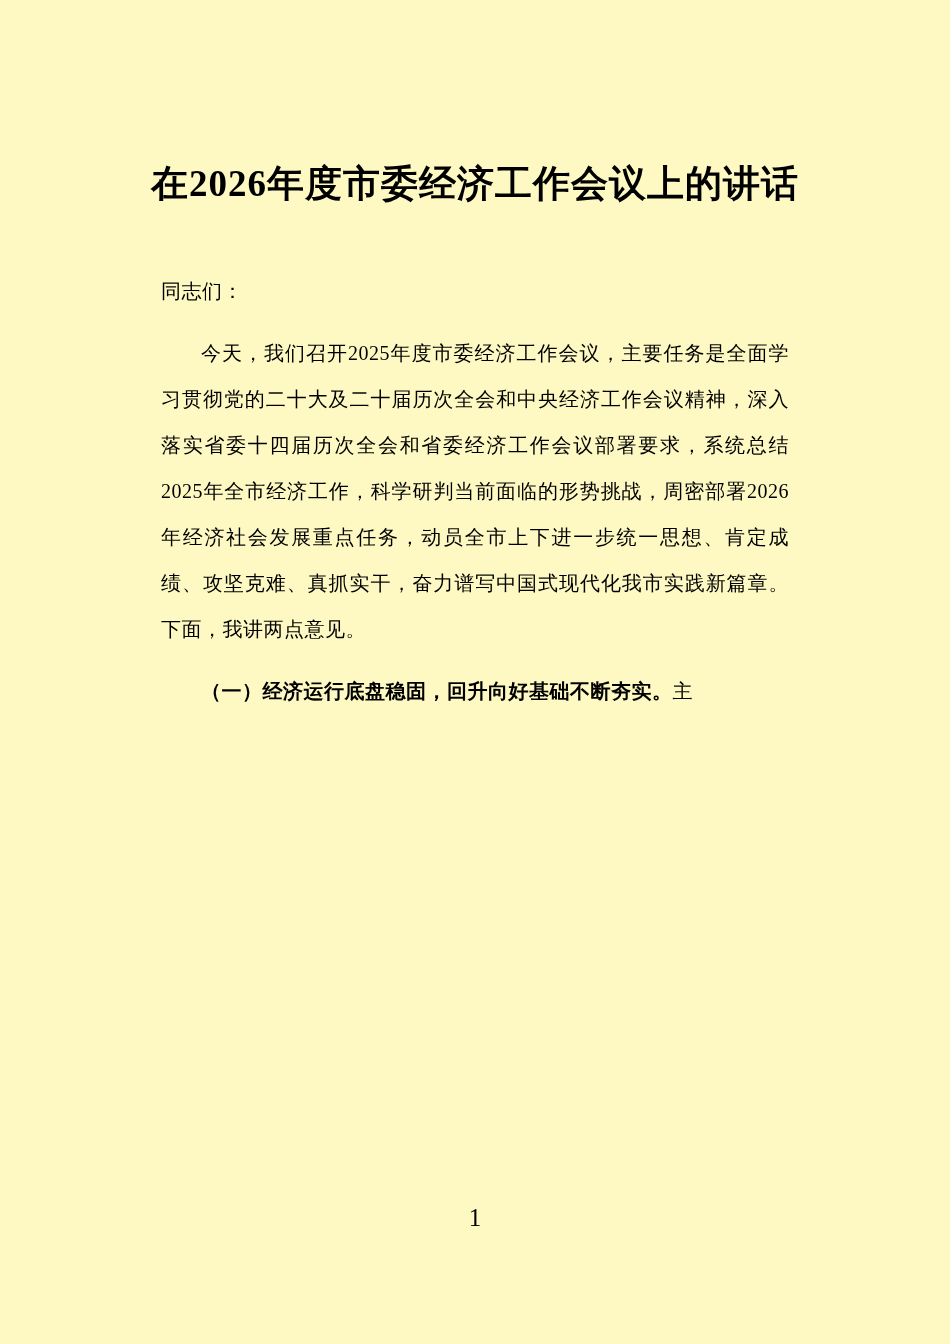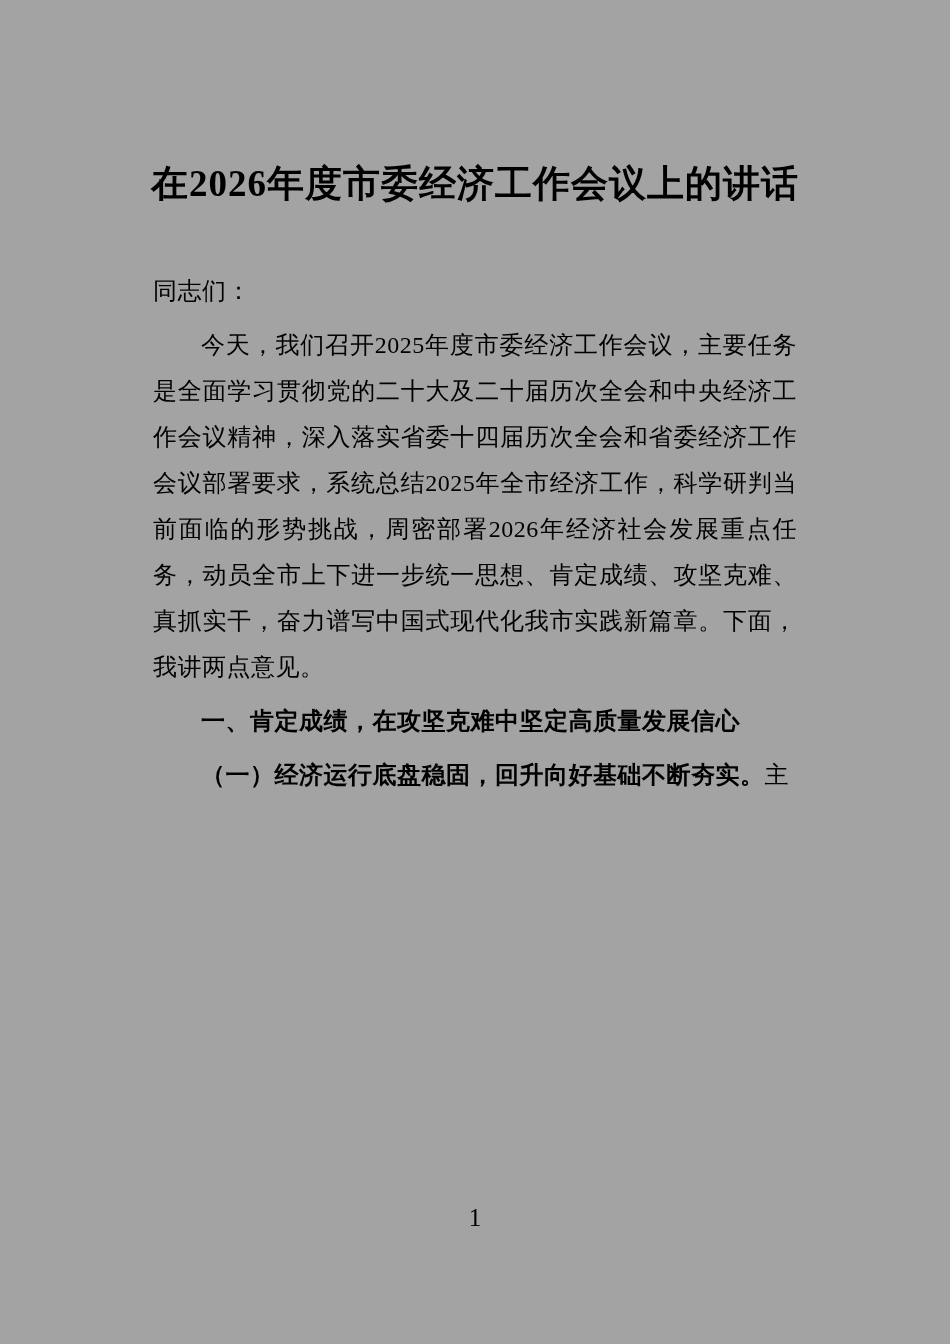--- a/index.html
+++ b/index.html
@@ -5,38 +5,38 @@
   html, body {
     margin: 0;
     padding: 0;
     background: #ffffff;
   }
   .page {
     position: relative;
     width: 950px;
     height: 1344px;
     margin: 0 auto;
-    background: #a3a3a3;
+    background: #fef9c3;
     box-sizing: border-box;
     padding: 160px 145px 0 145px;
     font-family: "Liberation Serif", "DejaVu Serif", serif;
     color: #000000;
     overflow: hidden;
   }
   .doc-title {
     margin: 0 0 60px 0;
     text-align: center;
     font-size: 37px;
     font-weight: bold;
     line-height: 48px;
     letter-spacing: 1px;
   }
   .body-text {
-    margin: 8px;
-    font-size: 24px;
+    margin: 16px;
+    font-size: 20px;
     line-height: 46px;
     text-align: justify;
     text-justify: inter-ideograph;
     letter-spacing: 0.5px;
   }
   .indent {
     text-indent: 2em;
   }
   .section-heading {
     font-weight: bold;
@@ -60,20 +60,19 @@
 <body>
 
 <div class="page">
 
   <h1 class="doc-title">在2026年度市委经济工作会议上的讲话</h1>
 
   <p class="body-text">同志们：</p>
 
   <p class="body-text indent">今天，我们召开2025年度市委经济工作会议，主要任务是全面学习贯彻党的二十大及二十届历次全会和中央经济工作会议精神，深入落实省委十四届历次全会和省委经济工作会议部署要求，系统总结2025年全市经济工作，科学研判当前面临的形势挑战，周密部署2026年经济社会发展重点任务，动员全市上下进一步统一思想、肯定成绩、攻坚克难、真抓实干，奋力谱写中国式现代化我市实践新篇章。下面，我讲两点意见。</p>
 
-  <p class="body-text indent section-heading">一、肯定成绩，在攻坚克难中坚定高质量发展信心</p>
 
 
   <p class="body-text indent"><span class="bold-lead">（一）经济运行底盘稳固，回升向好基础不断夯实。</span><span>主</span></p>
 
   <div class="page-number">1</div>
 
 </div>
 
 </body></html>

